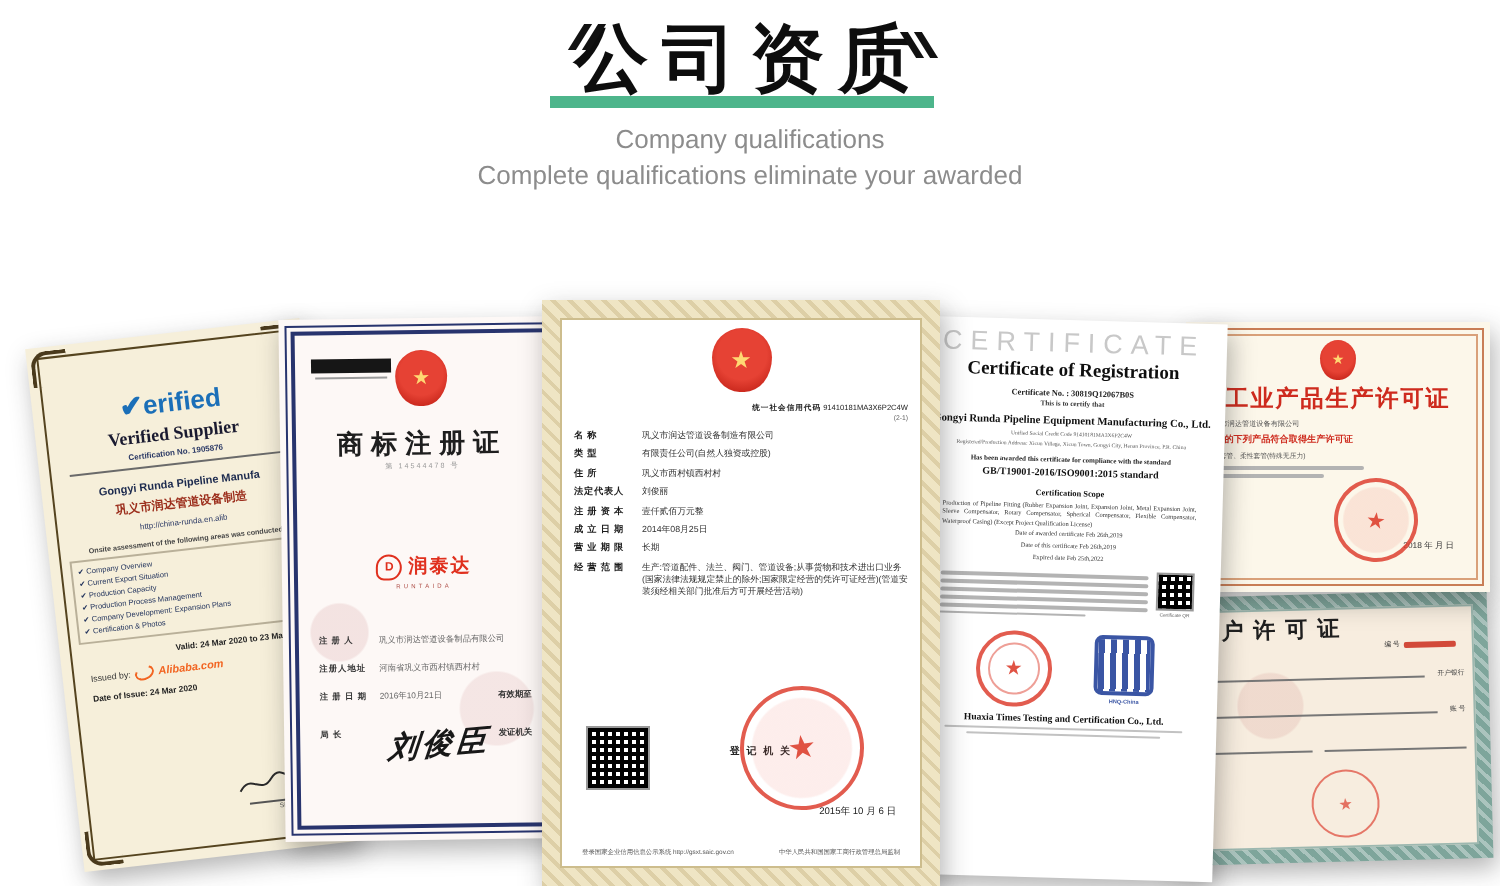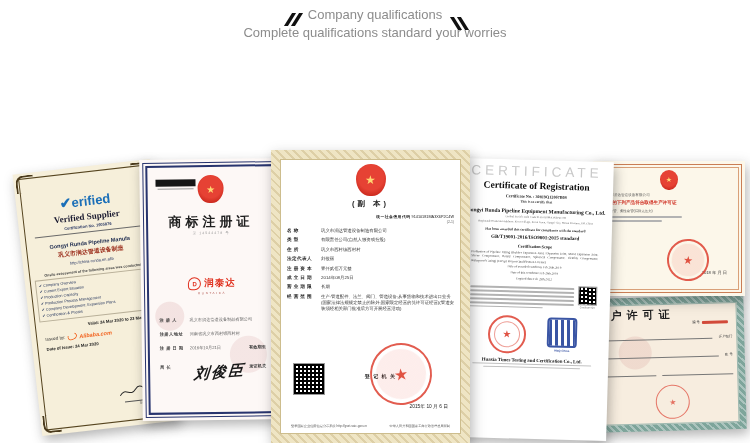--- a/index.html
+++ b/index.html
@@ -156,22 +156,26 @@
   .c6-seal{position:absolute;left:50%;bottom:2px;transform:translateX(-30%) rotate(-4deg);width:32px;height:32px;border-width:1.4px;font-size:8px;opacity:.8;}
 </style>
 </head>
 <body>
 
 <div class="page">
 
   <div class="hdr">
     <span class="mark" style="left:286px"><i></i><i></i></span>
     <span class="mark right" style="left:452px"><i></i><i></i></span>
+    <div class="title-wrap">
+      <div class="title">公司资质</div>
+      <div class="title-bar" id="accent-bar" style="background: rgb(77, 181, 139);"></div>
+    </div>
     <div class="en1">Company qualifications</div>
-    <div class="en2">Complete qualifications standard your worries</div>
+    <div class="en2">Complete qualifications eliminate your awarded</div>
   </div>
 
   <div class="stage">
 
     <div class="cert c1">
       <div class="c1-frame"></div>
       <div class="c1-corner tl"></div>
       <div class="c1-corner tr"></div>
       <div class="c1-corner bl"></div>
       <div class="c1-corner br"></div>
@@ -243,20 +247,21 @@
           </div>
         <div class="seal c6-seal">★</div>
       </div>
     </div>
 
     <div class="cert c5">
       <div class="c5-frame1"></div>
       <div class="c5-frame2"></div>
       <div class="c5-body">
         <div class="emblem c5-emblem">★</div>
+        <div class="c5-title">工业产品生产许可证</div>
         <div class="c5-co">巩义市润达管道设备有限公司</div>
         <div class="c5-grant">生产的下列产品符合取得生产许可证</div>
         <div class="c5-prod">防水套管、柔性套管(特殊无压力)</div>
         <div class="c5-bars">
           <div class="bar"></div>
             <div class="bar" style="width:45%"></div>
         </div>
         <div class="c5-date">2018 年        月        日</div>
         <div class="seal c5-seal">★</div>
       </div>
@@ -341,21 +346,20 @@
             <div class="bar"></div>
             <div class="bar short" style="margin-left:auto;margin-right:auto"></div>
           </div>
       </div>
     </div>
 
     <div class="cert c3">
       <div class="c3-inner"></div>
       <div class="c3-body">
         <div class="emblem c3-emblem">★</div>
-        <div class="c3-copy">(副  本)</div>
         <div class="c3-credit"><b>统一社会信用代码</b> <span>91410181MA3X6P2C4W</span></div>
         <div class="c3-page">(2-1)</div>
         <div class="c3-fields">
           <div class="c3-row">
               <span class="c3-lab">名       称</span>
               <span class="c3-val">巩义市润达管道设备制造有限公司</span>
             </div>
           <div class="c3-row">
               <span class="c3-lab">类       型</span>
               <span class="c3-val">有限责任公司(自然人独资或控股)</span>

